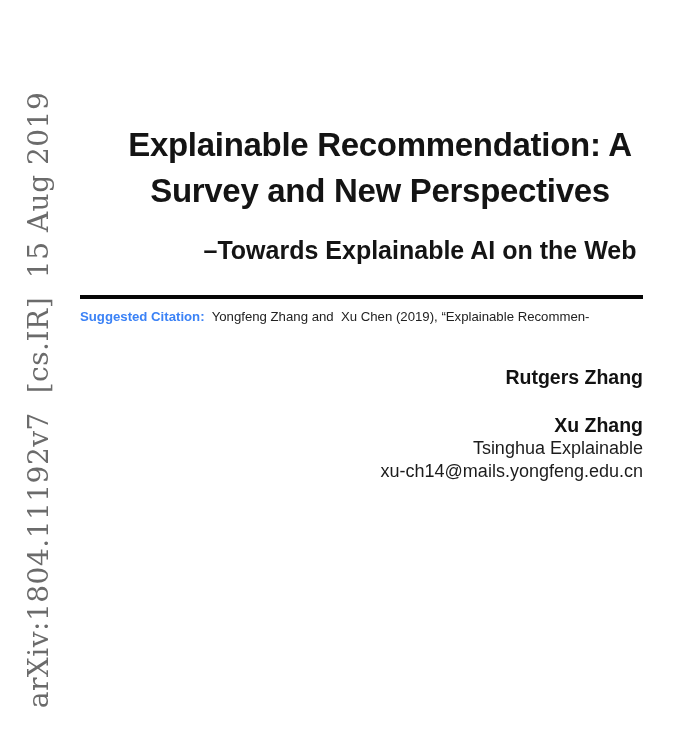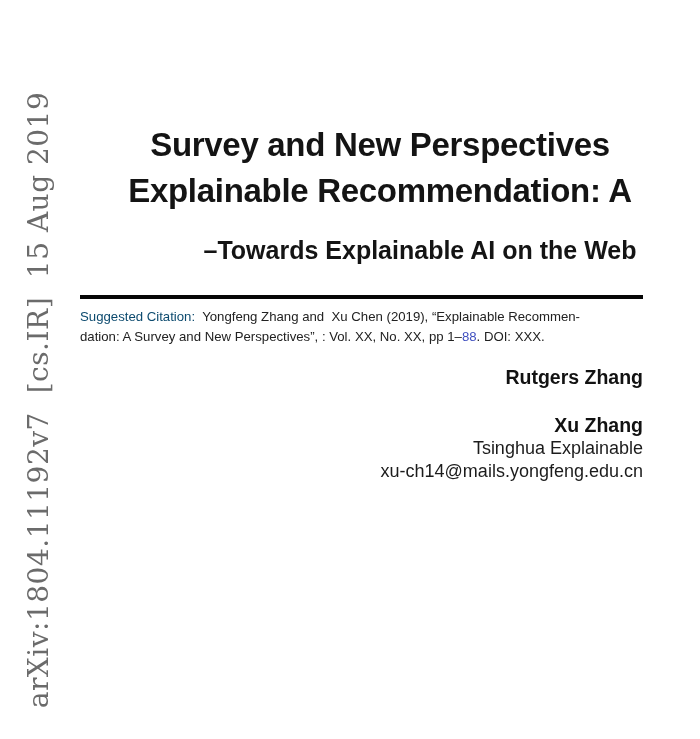--- a/index.html
+++ b/index.html
@@ -69,22 +69,22 @@
     top: 307px;
     width: 572px;
     font-size: 13.2px;
     line-height: 20px;
     color: #222222;
   }
   .citation .line {
     white-space: pre-wrap;
   }
   .citation .label {
-    font-weight: normal;
-    color: #0c4a6e;
+    font-weight: bold;
+    color: #3b82f6;
   }
   .citation .page-link {
     color: #4050c0;
     cursor: pointer;
   }
   .authors {
     position: absolute;
     right: 57px;
     top: 366px;
     text-align: right;
@@ -103,31 +103,30 @@
     font-size: 18px;
     line-height: 23px;
   }
 </style>
 </head>
 <body>
 
 <div class="arxiv-stamp">arXiv:1804.11192v7  [cs.IR]  15 Aug 2019</div>
 
 <div class="title">
+  <div>Explainable Recommendation: A</div>
   <div>Survey and New Perspectives</div>
-  <div>Explainable Recommendation: A</div>
 </div>
 
 <div class="subtitle">–Towards Explainable AI on the Web</div>
 
 <div class="rule"></div>
 
 <div class="citation">
   <div class="line"><span class="label">Suggested Citation:</span><span>  Yongfeng Zhang and  Xu Chen (2019), “Explainable Recommen-</span></div>
-  <div class="line"><span>dation: A Survey and New Perspectives”, : Vol. XX, No. XX, pp 1–</span><span class="page-link">88</span><span>. DOI: XXX.</span></div>
 </div>
 
 <div class="authors">
   <div class="author-block">
     <div class="author-name">Rutgers Zhang</div>
   </div>
   <div class="author-block">
     <div class="author-name">Xu Zhang</div>
     <div class="author-line">Tsinghua Explainable</div>
     <div class="author-line">xu-ch14@mails.yongfeng.edu.cn</div>

